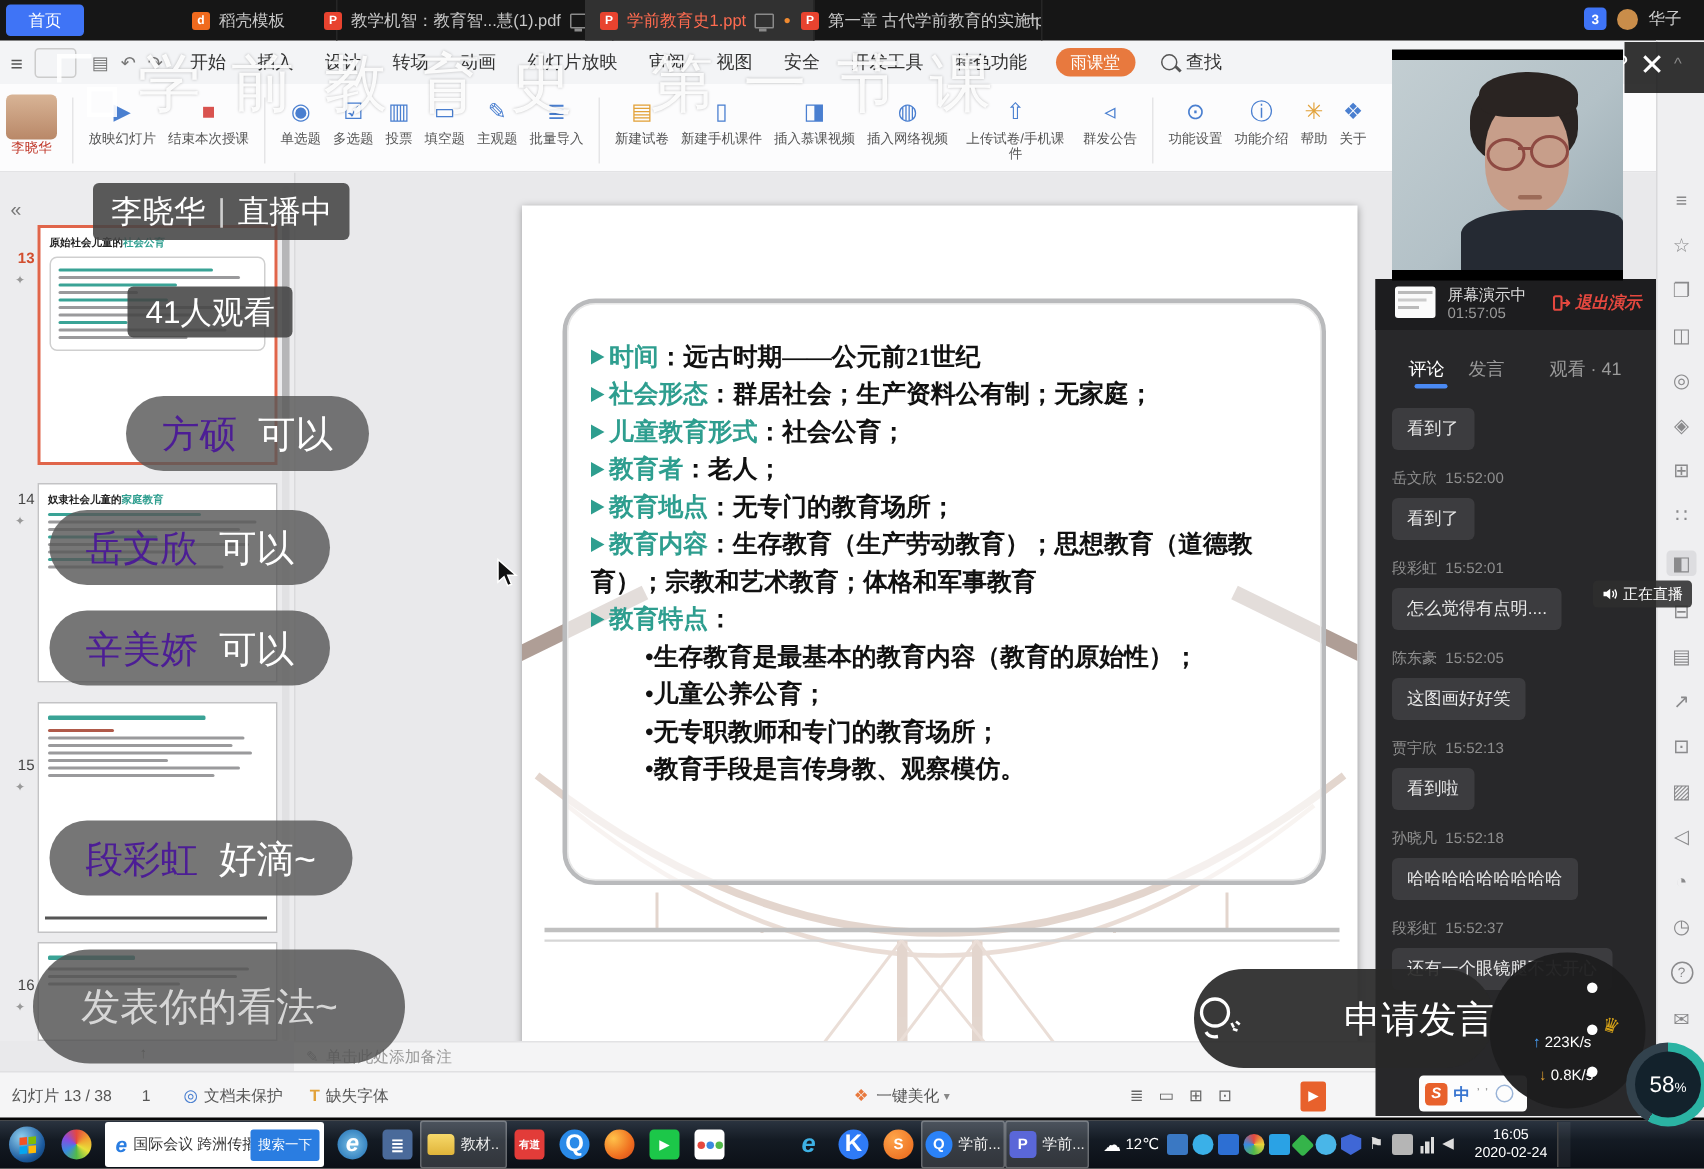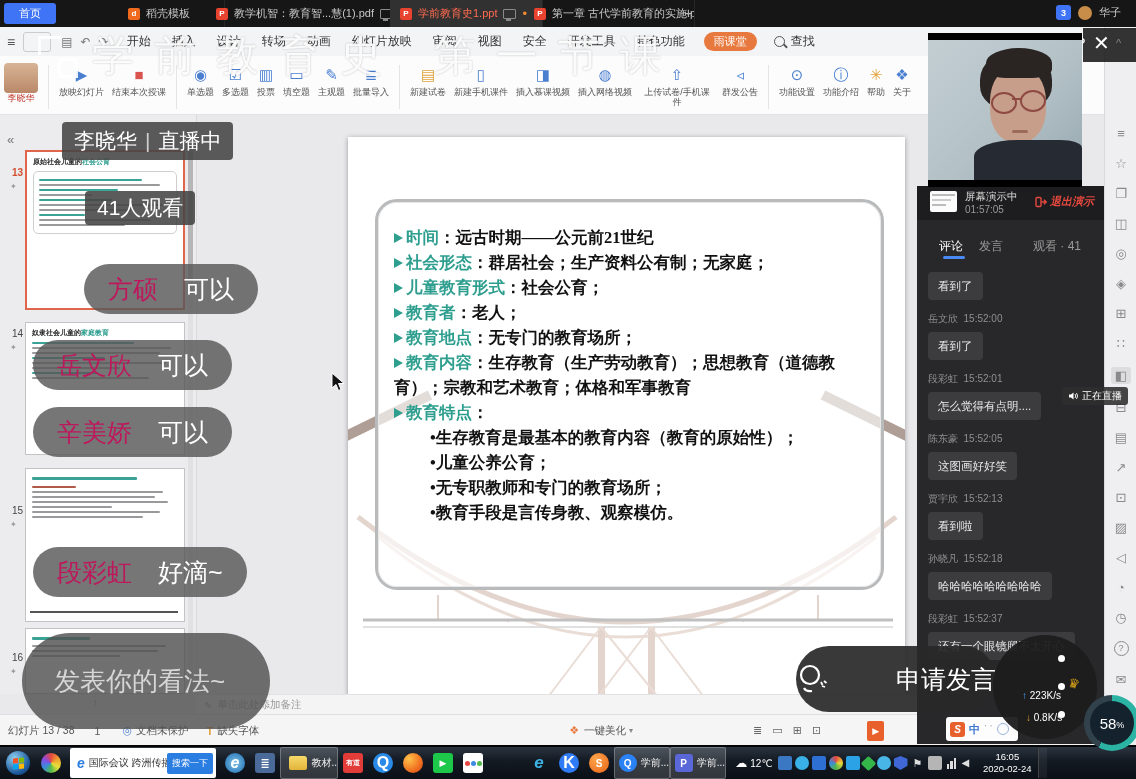--- a/index.html
+++ b/index.html
@@ -50,21 +50,21 @@
     font-weight:bold;font-size:16.5px;color:#111;line-height:25px;}
   .arr{display:inline-block;width:0;height:0;border-left:9px solid #2e9e8f;
     border-top:5px solid transparent;border-bottom:5px solid transparent;margin-right:3px;}
   .bl{color:#2e9e8f;}
   .feat{padding-left:36px;}
   
   .badge{background:rgba(68,68,68,.88);color:#fff;border-radius:4px;display:flex;align-items:center;
     padding:0 12px;z-index:50;}
   .dm{background:rgba(88,88,88,.82);color:#fff;border-radius:28px;height:50px;display:flex;
     align-items:center;padding:0 24px;font-size:25px;z-index:50;white-space:nowrap;}
-  .dm .nm{color:#be185d;margin-right:26px;}
+  .dm .nm{color:#4c1d95;margin-right:14px;}
   
   .panel{left:917px;top:186px;width:187px;height:558px;background:#28282a;z-index:30;}
   .ctab{font-size:12px;color:#9a9a9a;}
   .ctab.on{color:#fff;}
   .bubble{display:inline-block;background:#3c3c3f;color:#e9e9e9;font-size:11.5px;border-radius:4px;
     padding:7px 10px;max-width:150px;line-height:14px;}
   .cname{font-size:10px;color:#8f8f8f;margin:12px 0 6px 0;}
   
   .cam{left:928px;top:33px;width:154px;height:154px;background:#000;z-index:45;overflow:hidden;}
   .camvid{position:absolute;left:0;top:7px;width:154px;height:140px;
@@ -74,21 +74,21 @@
   .sic{font-size:13px;color:#8a8a8c;text-align:center;line-height:13px;}
   .sic.on{background:#dddde0;border-radius:3px;}
   
   .notesbar{left:196px;top:694px;width:908px;height:20px;background:#f4f4f5;border-top:1px solid #e2e2e4;z-index:6;}
   .statusbar{left:0;top:714px;width:1136px;height:31px;background:#f5f5f6;border-top:1px solid #e0e0e2;z-index:6;
     font-size:10.5px;color:#555;}
   
   .taskbar{left:0;top:745px;width:1136px;height:34px;z-index:52;border-top:2px solid #050505;box-sizing:border-box;
     background:linear-gradient(#2b3440,#141b24 40%,#0b0f16);display:flex;align-items:center;}
   .tk{height:30px;display:flex;align-items:center;justify-content:center;flex:0 0 auto;}
-  .tkactive{background:rgba(255,255,255,.16);border:1px solid rgba(255,255,255,.25);border-radius:2px;justify-content:flex-end;}
+  .tkactive{background:rgba(255,255,255,.16);border:1px solid rgba(255,255,255,.25);border-radius:2px;}
   .sq{border-radius:3px;display:flex;align-items:center;justify-content:center;color:#fff;font-weight:bold;}
   .tray{width:14px;height:14px;border-radius:2px;margin:0 1.5px;flex:0 0 auto;}
   
   .blob{border-radius:50%;background:rgba(28,28,30,.95);z-index:55;}
   .pct{z-index:56;border-radius:50%;background:conic-gradient(#2bb3a3 0 58%,#32424d 58% 100%);
     display:flex;align-items:center;justify-content:center;}
   .pct .in{width:44px;height:44px;border-radius:50%;background:#13222c;display:flex;align-items:center;
     justify-content:center;color:#fff;font-size:15px;}
   .wm{z-index:58;color:rgba(255,255,255,.92);font-size:42px;letter-spacing:20px;white-space:nowrap;
     text-shadow:0 0 2px rgba(0,0,0,.25);}
@@ -469,21 +469,21 @@
       <span>可以</span>
   </div>
   <div class="abs dm" style="left:33px;top:407px;">
     <span class="nm">辛美娇</span>
       <span>可以</span>
   </div>
   <div class="abs dm" style="left:33px;top:547px;">
     <span class="nm">段彩虹</span>
       <span>好滴~</span>
   </div>
-  <div class="abs" style="left:22px;top:633px;width:248px;height:96px;border-radius:48px;background:rgba(80,80,80,.82);z-index:50;display:flex;align-items:center;padding-left:32px;box-sizing:border-box;">
+  <div class="abs" style="left:22px;top:633px;width:248px;height:76px;border-radius:48px;background:rgba(80,80,80,.82);z-index:50;display:flex;align-items:center;padding-left:32px;box-sizing:border-box;">
     <span style="color:#d6d6d6;font-size:26px;">发表你的看法~</span>
   </div>
   <div class="abs r" style="left:796px;top:646px;width:200px;height:66px;border-radius:33px;background:rgba(40,40,40,.92);z-index:51;justify-content:space-between;gap:10px;">
     <svg width="34" height="34" viewBox="0 0 34 34">
       <circle cx="14" cy="13" r="9" fill="none" stroke="#fff" stroke-width="2.2"></circle>
       <path d="M8 26 q2 4 8 3" fill="none" stroke="#fff" stroke-width="2.2"></path>
       <path d="M25 20 l1.5 3 M28 19 l2.5 2 M26 24 l3 1" stroke="#fff" stroke-width="1.8"></path>
     </svg>
     <span style="color:#fff;font-size:25px;">申请发言</span>
   </div>

